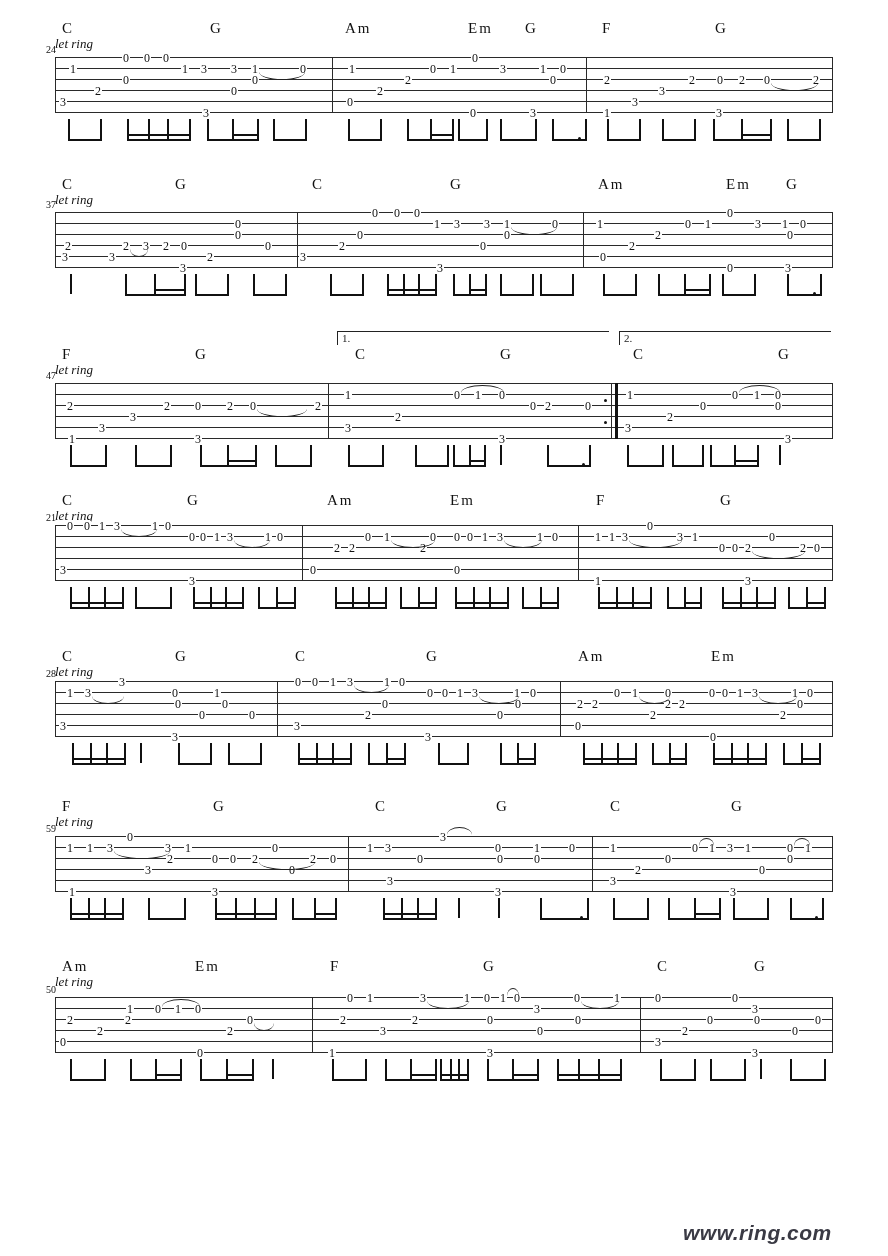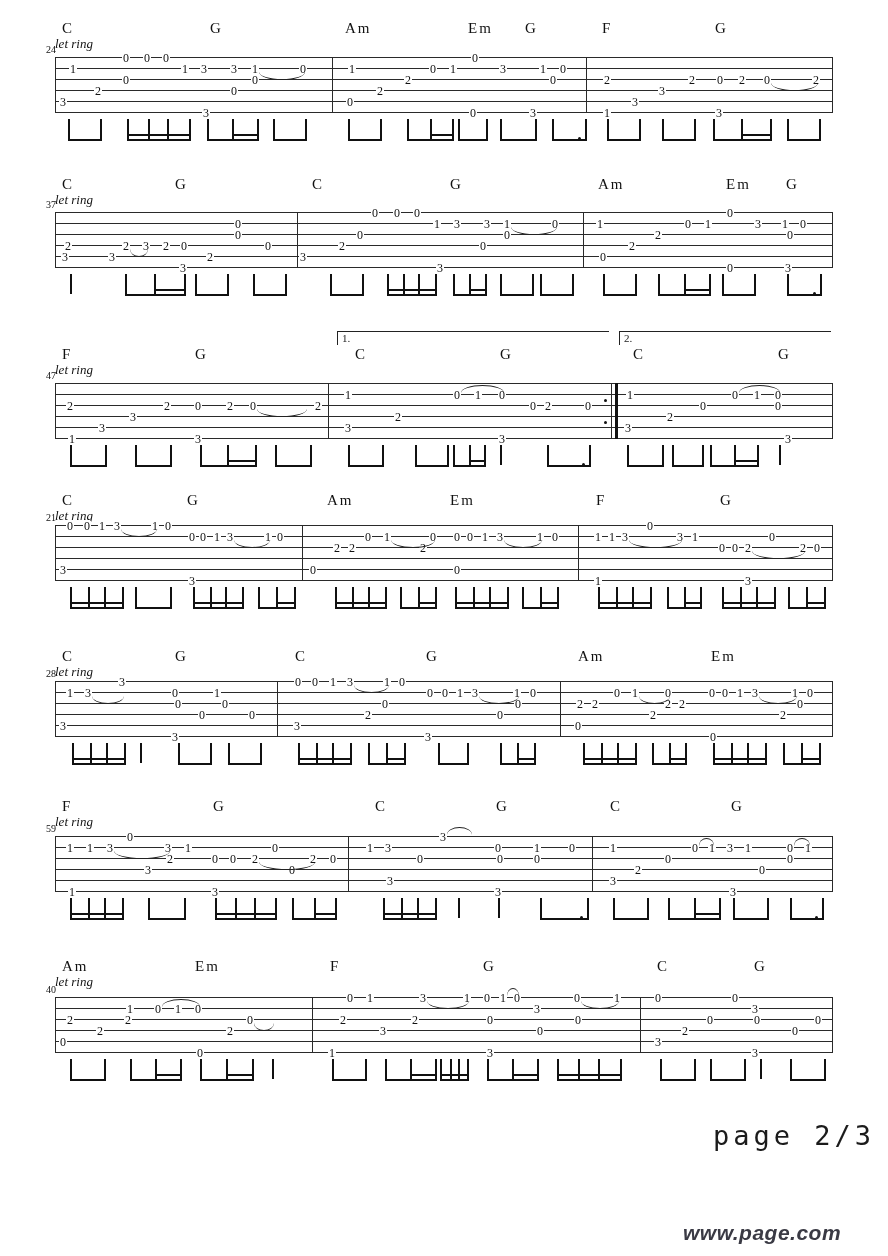--- a/index.html
+++ b/index.html
@@ -27,22 +27,21 @@
   .volta .vl{position:absolute;left:4px;top:0px;font-size:11px;}
   .pagelabel{position:absolute;font-family:"DejaVu Sans Mono", monospace;font-size:27px;
              letter-spacing:4px;color:#1b1b1b;}
   .watermark{position:absolute;font-family:"Liberation Sans", sans-serif;font-weight:bold;
              font-style:italic;font-size:21px;color:#3a3a44;letter-spacing:0.5px;}
 </style>
 </head>
 <body>
 
 <div id="sheet">
-  <div class="pagelabel" style="left:713px;top:1120px;">page 2/3</div>
-  <div class="watermark" style="left:683px;top:1221px;">www.page.com</div>
+  <div class="watermark" style="left:683px;top:1221px;">www.ring.com</div>
 <div class="chord" style="left: 62px; top: 20px; position: absolute;">C</div>
     <div class="chord" style="left: 210px; top: 20px; position: absolute;">G</div>
     <div class="chord" style="left: 345px; top: 20px; position: absolute;">Am</div>
     <div class="chord" style="left: 468px; top: 20px; position: absolute;">Em</div>
     <div class="chord" style="left: 525px; top: 20px; position: absolute;">G</div>
     <div class="chord" style="left: 602px; top: 20px; position: absolute;">F</div>
     <div class="chord" style="left: 715px; top: 20px; position: absolute;">G</div>
     <div class="letring" style="left: 55px; top: 36px; position: absolute;">let ring</div>
     <div class="msrnum" style="left: 46px; top: 44px; position: absolute;">24</div>
     <div class="sline" style="left: 55px; top: 57px; position: absolute; width: 777px; height: 1px;"></div>
@@ -619,21 +618,21 @@
     <div class="bm" style="left: 790px; top: 898px; position: absolute; width: 30px; height: 20px;">
       <div class="bdot" style="left: 23px; bottom: -1px;"></div>
     </div>
     <div class="chord" style="left: 62px; top: 958px; position: absolute;">Am</div>
     <div class="chord" style="left: 195px; top: 958px; position: absolute;">Em</div>
     <div class="chord" style="left: 330px; top: 958px; position: absolute;">F</div>
     <div class="chord" style="left: 483px; top: 958px; position: absolute;">G</div>
     <div class="chord" style="left: 657px; top: 958px; position: absolute;">C</div>
     <div class="chord" style="left: 754px; top: 958px; position: absolute;">G</div>
     <div class="letring" style="left: 55px; top: 974px; position: absolute;">let ring</div>
-    <div class="msrnum" style="left: 46px; top: 984px; position: absolute;">40</div>
+    <div class="msrnum" style="left: 46px; top: 984px; position: absolute;">50</div>
     <div class="sline" style="left: 55px; top: 997px; position: absolute; width: 777px; height: 1px;"></div>
     <div class="sline" style="left: 55px; top: 1008px; position: absolute; width: 777px; height: 1px;"></div>
     <div class="sline" style="left: 55px; top: 1019px; position: absolute; width: 777px; height: 1px;"></div>
     <div class="sline" style="left: 55px; top: 1030px; position: absolute; width: 777px; height: 1px;"></div>
     <div class="sline" style="left: 55px; top: 1041px; position: absolute; width: 777px; height: 1px;"></div>
     <div class="sline" style="left: 55px; top: 1052px; position: absolute; width: 777px; height: 1px;"></div>
     <div class="bline" style="left: 55px; top: 997px; position: absolute; width: 1px; height: 56px;"></div>
     <div class="bline" style="left: 312px; top: 997px; position: absolute; width: 1px; height: 56px;"></div>
     <div class="bline" style="left: 640px; top: 997px; position: absolute; width: 1px; height: 56px;"></div>
     <div class="bline" style="left: 832px; top: 997px; position: absolute; width: 1px; height: 56px;"></div>

